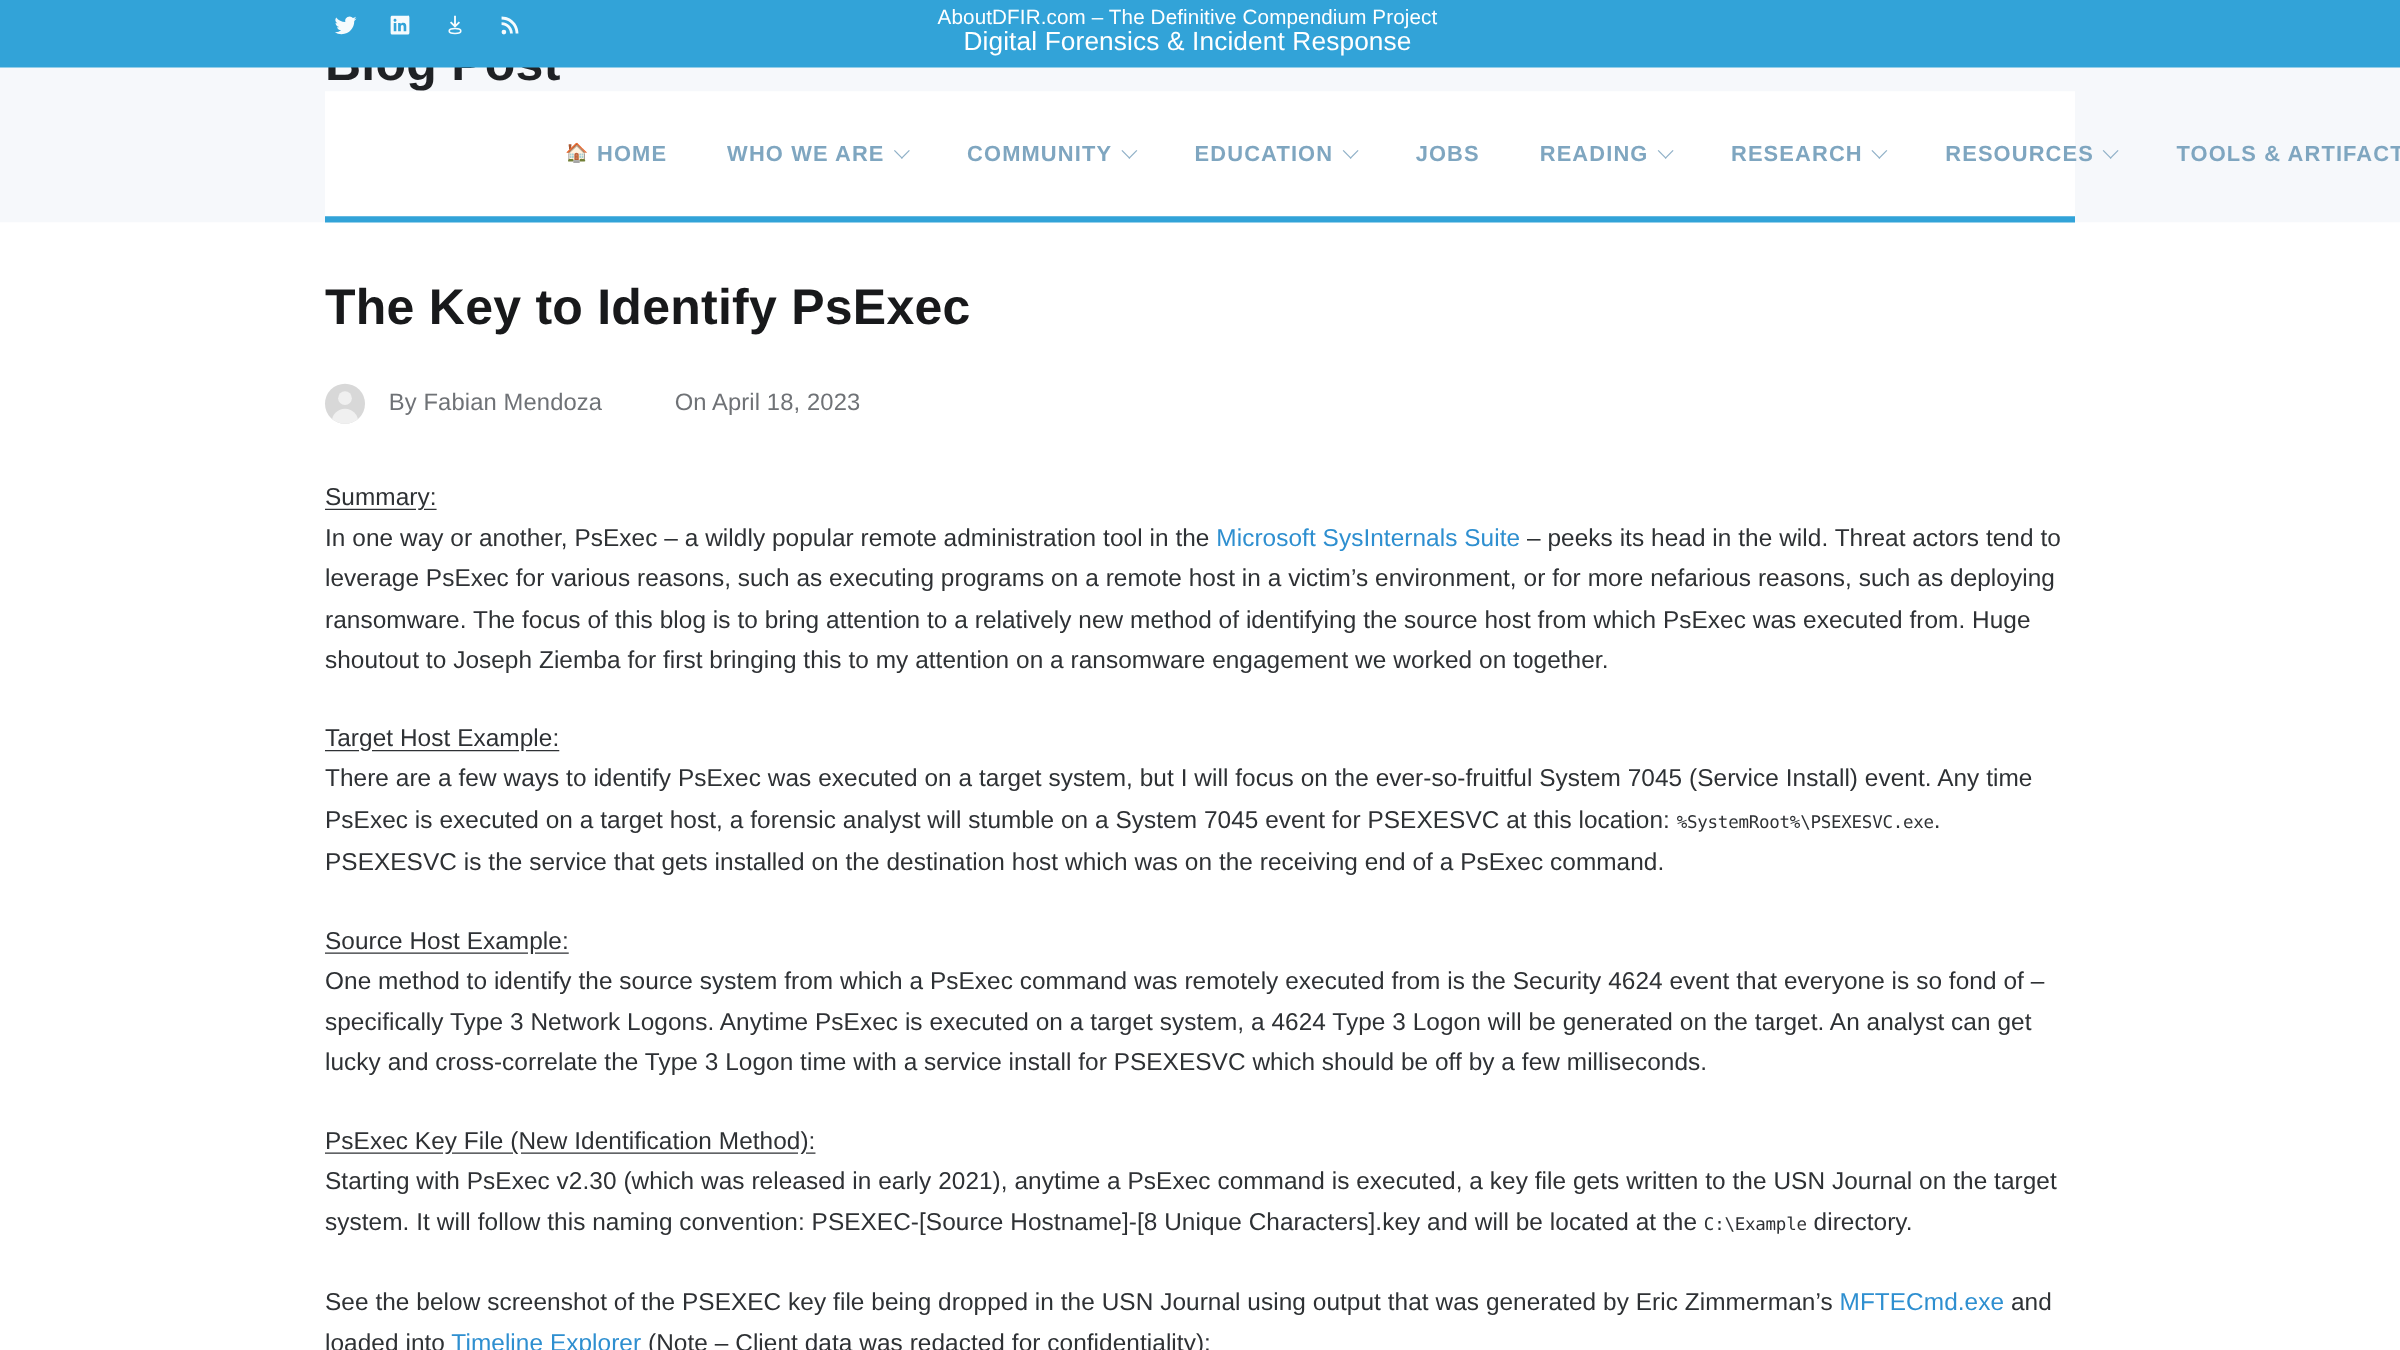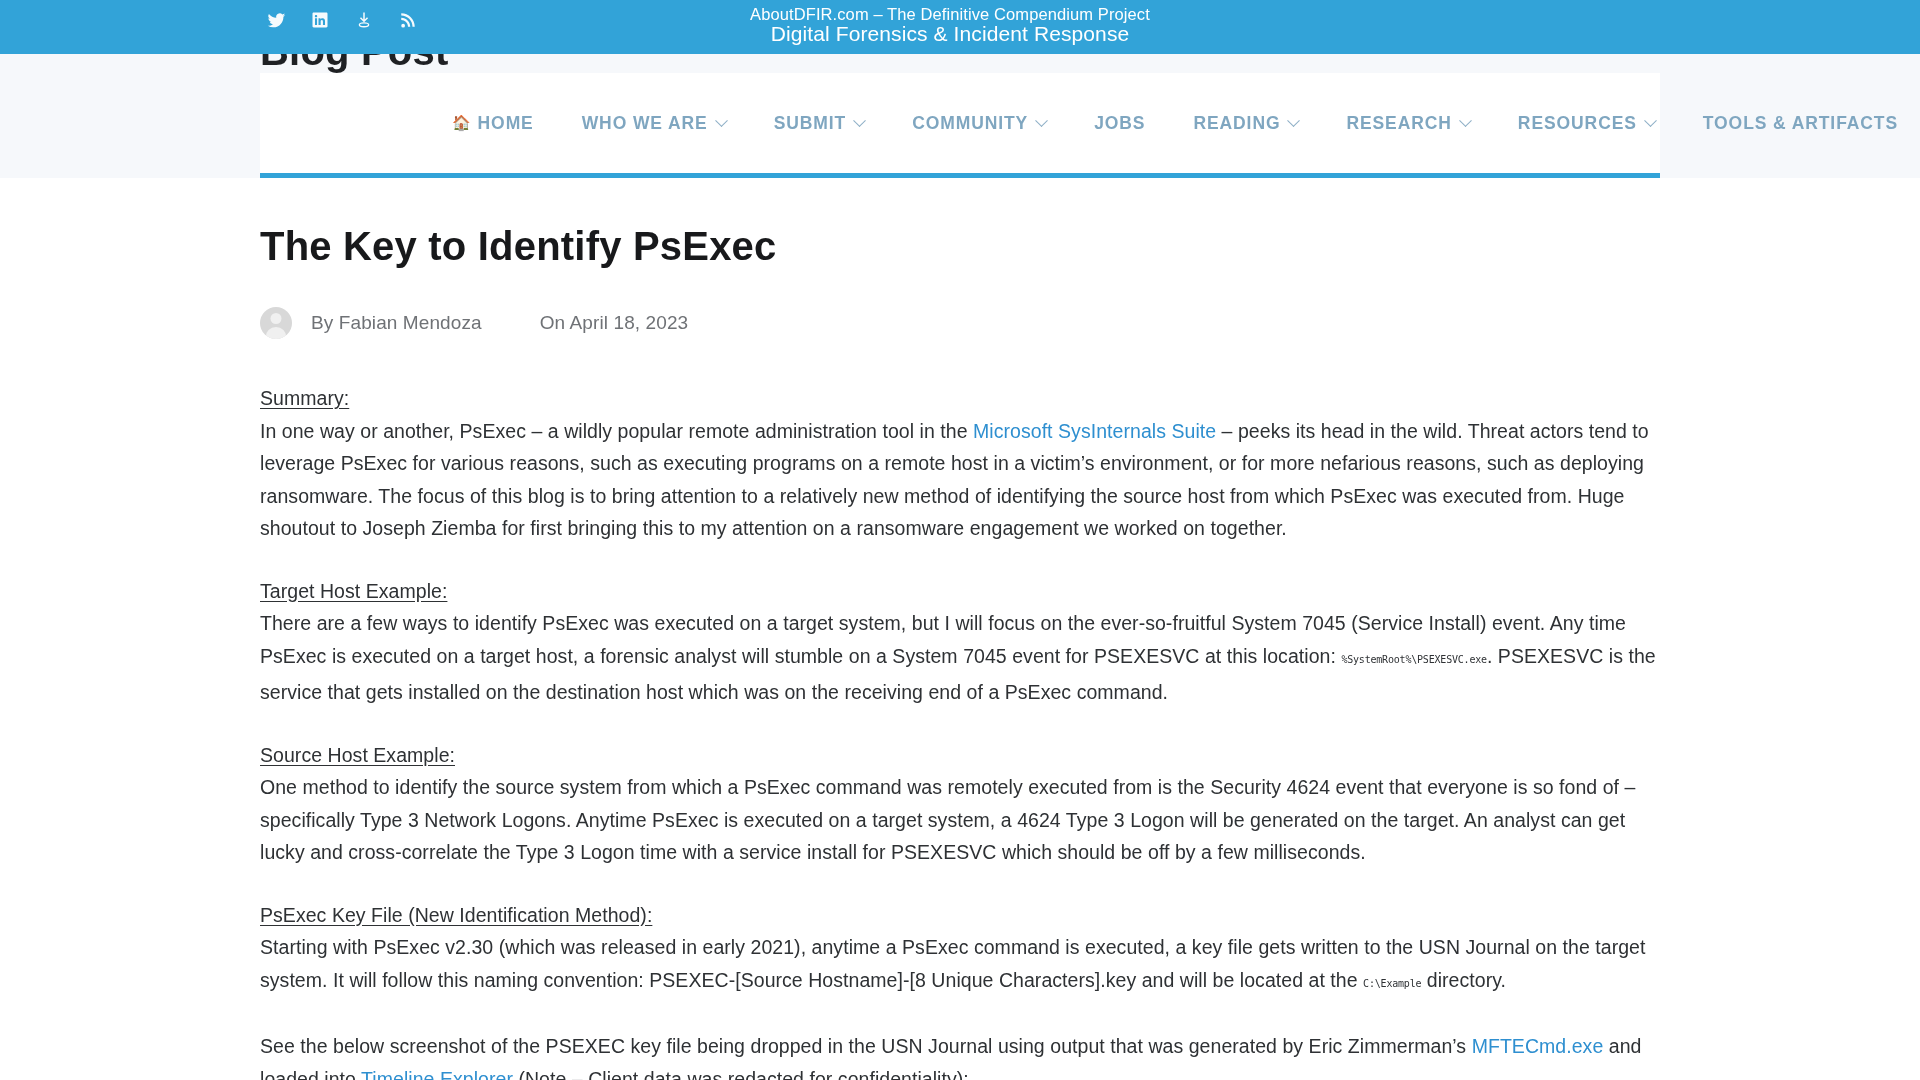--- a/index.html
+++ b/index.html
@@ -214,21 +214,21 @@
   .body p { margin: 0 0 0 0; }
   .sec-head {
     margin: 0 0 8px 0;
     text-decoration: underline;
     text-underline-offset: 3px;
   }
   .gap { height: 30px; }
   a.link { color: #2e8fd0; text-decoration: none; }
   code.mono {
     font-family: "DejaVu Sans Mono", "Liberation Mono", monospace;
-    font-size: 10px;
+    font-size: 14px;
     color: #2e3134;
     letter-spacing: -.2px;
   }
 </style>
 </head>
 <body>
 
 <div class="hero">
   <div class="hero-title">Blog Post</div>
 </div>
@@ -274,30 +274,30 @@
     <a class="nav-item" href="#">
       <span class="home-glyph">🏠</span>
       <span>HOME</span>
     </a>
 
     <a class="nav-item" href="#">
       <span>WHO WE ARE</span>
       <span class="caret"></span>
     </a>
 
-    <a class="nav-item" href="#">
-      <span>SUBMIT</span>
-      <span class="caret"></span>
-    </a>
 
     <a class="nav-item" href="#">
       <span>COMMUNITY</span>
       <span class="caret"></span>
     </a>
 
+    <a class="nav-item" href="#">
+      <span>EDUCATION</span>
+      <span class="caret"></span>
+    </a>
 
     <a class="nav-item" href="#">
       <span>JOBS</span>
     </a>
 
     <a class="nav-item" href="#">
       <span>READING</span>
       <span class="caret"></span>
     </a>
 

